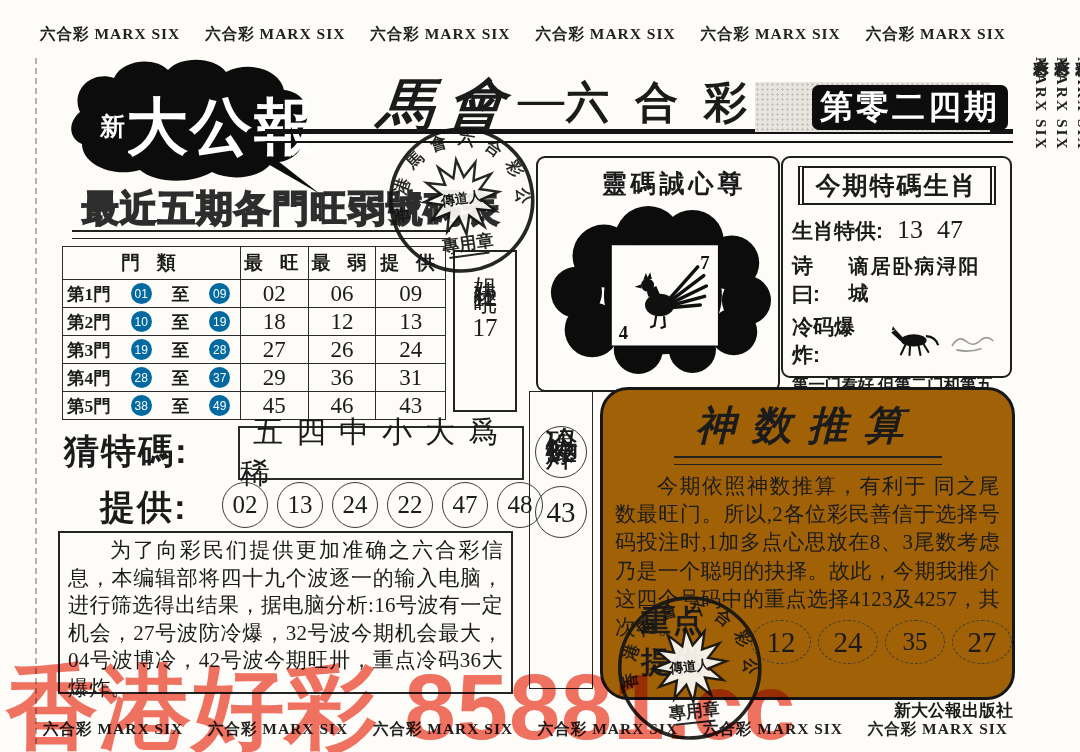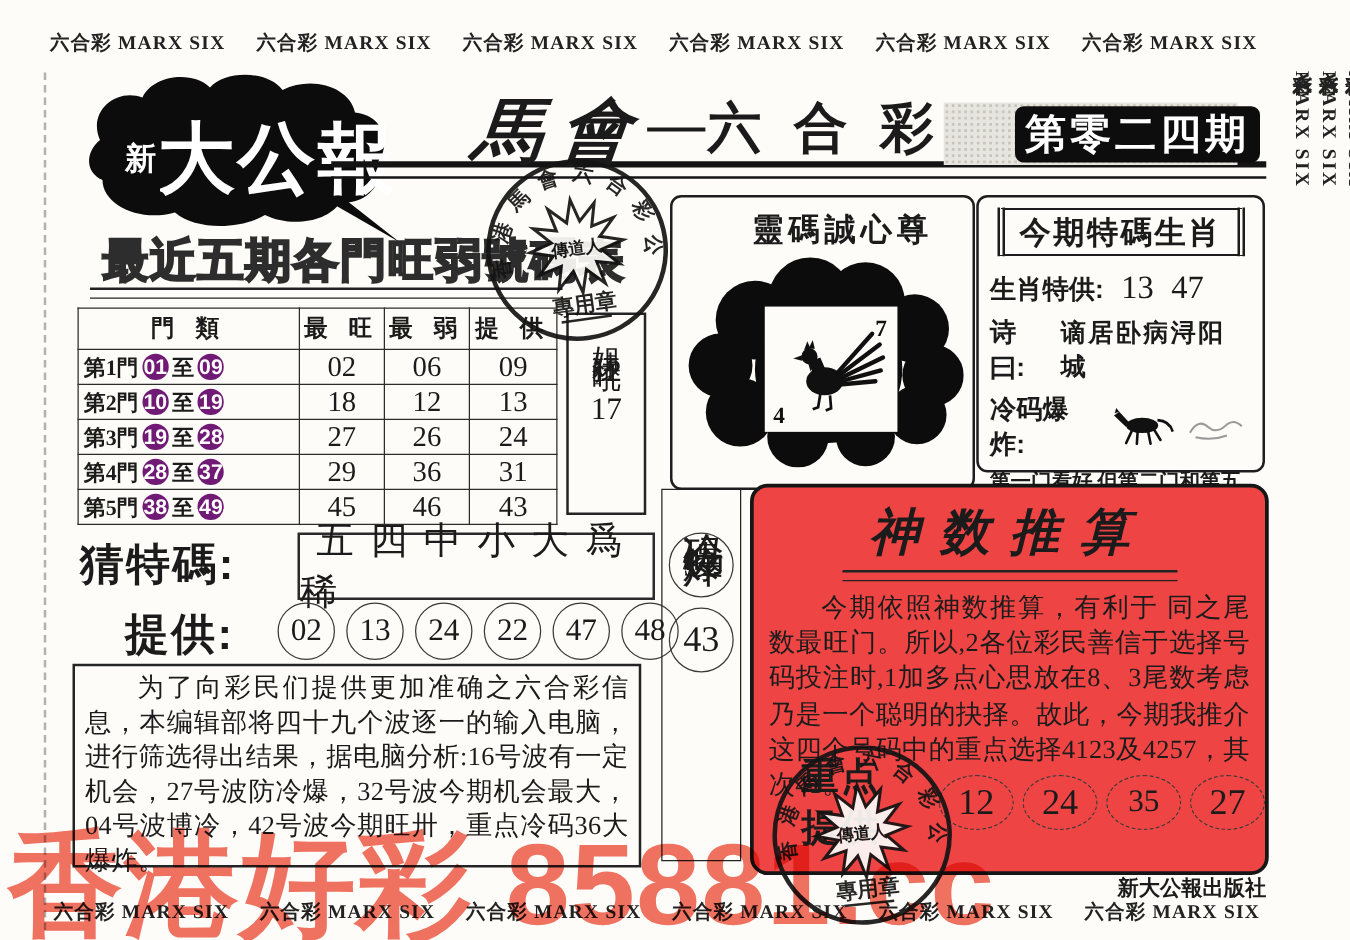--- a/index.html
+++ b/index.html
@@ -24,38 +24,38 @@
 
   
   .outline-title{font-size:37px;font-weight:800;letter-spacing:1px;color:#fff;-webkit-text-stroke:1.8px #2d2d2d;white-space:nowrap;}
   .dbl-underline{height:6px;border-top:2.5px solid #222;border-bottom:1.5px solid #222;}
 
   
   table.gate{border-collapse:collapse;}
   table.gate td,table.gate th{border:1.6px solid #2c2c2c;padding:0;text-align:center;vertical-align:middle;}
   table.gate th{font-size:19px;font-weight:700;letter-spacing:6px;height:32px;}
   table.gate td{height:27px;}
-  .gate-label{display:flex;align-items:center;justify-content:flex-start;gap:3px;padding-left:4px;font-size:17.5px;font-weight:600;}
-  .badge{display:inline-flex;width:21px;height:21px;border-radius:50%;background:#701a75;color:#fff;
-    font-size:17px;font-weight:700;align-items:center;justify-content:center;font-family:"Liberation Sans",sans-serif;}
+  .gate-label{display:flex;align-items:center;justify-content:flex-start;gap:20px;padding-left:4px;font-size:17.5px;font-weight:600;}
+  .badge{display:inline-flex;width:21px;height:21px;border-radius:50%;background:#0369a1;color:#fff;
+    font-size:12px;font-weight:400;align-items:center;justify-content:center;font-family:"Liberation Sans",sans-serif;}
   .num{font-size:23px;font-family:"Liberation Serif",serif;}
 
   
   .vbox{border:2px solid #242424;display:flex;flex-direction:column;align-items:center;}
   .vtext{writing-mode:vertical-rl;text-orientation:upright;letter-spacing:5px;}
 
   .circle-num{border:1.6px solid #3a3a3a;border-radius:50%;display:flex;align-items:center;justify-content:center;background:transparent;}
 
   .heavy{font-family:"Liberation Sans",sans-serif;font-weight:900;}
 
   .boxed-para{border:2.2px solid #242424;}
   .para{font-size:21px;line-height:27.6px;text-align:justify;text-indent:2em;letter-spacing:0.3px;}
 
   .round-box{border:2.4px solid #1e1e1e;border-radius:9px;background:#fdfcf8;}
-  .round-box-thick{border:3.6px solid #161616;border-radius:14px;background:#ef4444;}
+  .round-box-thick{border:3.6px solid #161616;border-radius:28px;background:#a16207;}
 
   .title-frame{border:2px solid #1c1c1c;border-left:6px double #1c1c1c;border-right:6px double #1c1c1c;
     display:flex;align-items:center;justify-content:center;font-size:25px;font-weight:800;letter-spacing:2px;}
 
   .stamp-wrap{opacity:0.92;}
   svg text{font-family:"Liberation Serif",serif;}
 
   .watermark{font-family:"Liberation Sans",sans-serif;font-weight:900;font-size:92px;letter-spacing:1px;
     white-space:nowrap;mix-blend-mode:multiply;opacity:0.82;}
 

